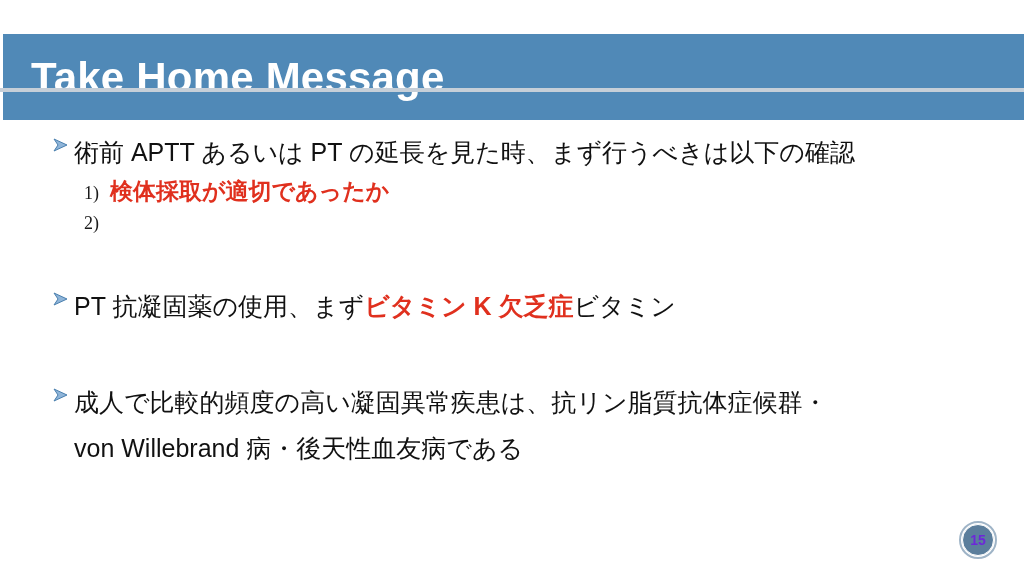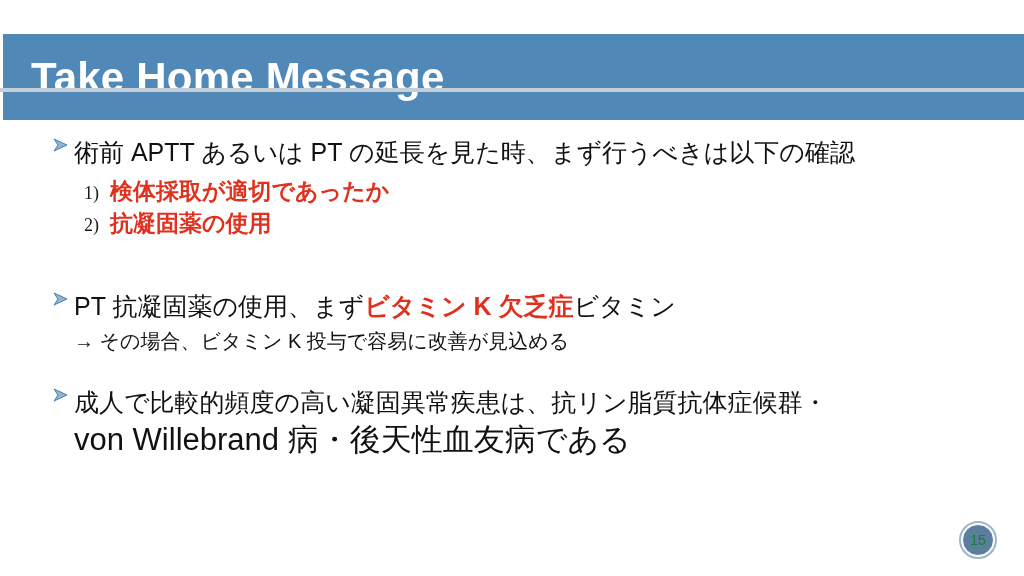--- a/index.html
+++ b/index.html
@@ -118,24 +118,25 @@
   .arrow-line {
     padding-left: 22px;
     font-size: 20px;
     color: #111111;
     line-height: 34px;
     white-space: nowrap;
   }
 
   .cont-line {
     padding-left: 22px;
-    font-size: 31px;
+    font-size: 25px;
     color: #111111;
     line-height: 40px;
     white-space: nowrap;
+    margin-top: 8px;
   }
 
   
   .page-badge {
     position: absolute;
     left: 959px;
     top: 521px;
     width: 38px;
     height: 38px;
   }
@@ -157,22 +158,22 @@
     box-sizing: border-box;
     border: 1px solid #ffffff;
   }
   .page-badge .pnum {
     position: absolute;
     inset: 0;
     display: flex;
     align-items: center;
     justify-content: center;
     font-size: 14px;
-    font-weight: normal;
-    color: #15803d;
+    font-weight: bold;
+    color: #6d28d9;
   }
 </style>
 </head>
 <body>
 
 <div class="slide">
 
   <div class="title-bar">
     <div class="title-text">Take Home Message</div>
   </div>
@@ -190,35 +191,33 @@
         <span class="btext">術前 APTT あるいは PT の延長を見た時、まず行うべきは以下の確認</span>
       </div>
 
       <div class="numlist">
         <div class="numitem">
           <span class="num">1)</span>
           <span class="ntext">検体採取が適切であったか</span>
         </div>
         <div class="numitem">
           <span class="num">2)</span>
-          <span class="ntext">抗凝固薬の使用</span>
         </div>
       </div>
     </div>
 
     <div class="block" style="top:196px;">
       <div class="bullet-line">
         <span class="marker">
           <svg width="18" height="18" viewBox="0 0 18 18">
             <path d="M2 3 L15 9 L2 15 L6 9 Z" fill="#8fb5d9" stroke="#4a7fae" stroke-width="1"></path>
           </svg>
         </span>
         <span class="btext"><span>PT 抗凝固薬の使用、まず</span><span class="red">ビタミン K 欠乏症</span><span>ビタミン</span></span>
       </div>
-      <div class="arrow-line">→ その場合、ビタミン K 投与で容易に改善が見込める</div>
     </div>
 
     <div class="block" style="top:292px;">
       <div class="bullet-line">
         <span class="marker">
           <svg width="18" height="18" viewBox="0 0 18 18">
             <path d="M2 3 L15 9 L2 15 L6 9 Z" fill="#8fb5d9" stroke="#4a7fae" stroke-width="1"></path>
           </svg>
         </span>
         <span class="btext">成人で比較的頻度の高い凝固異常疾患は、抗リン脂質抗体症候群・</span>

